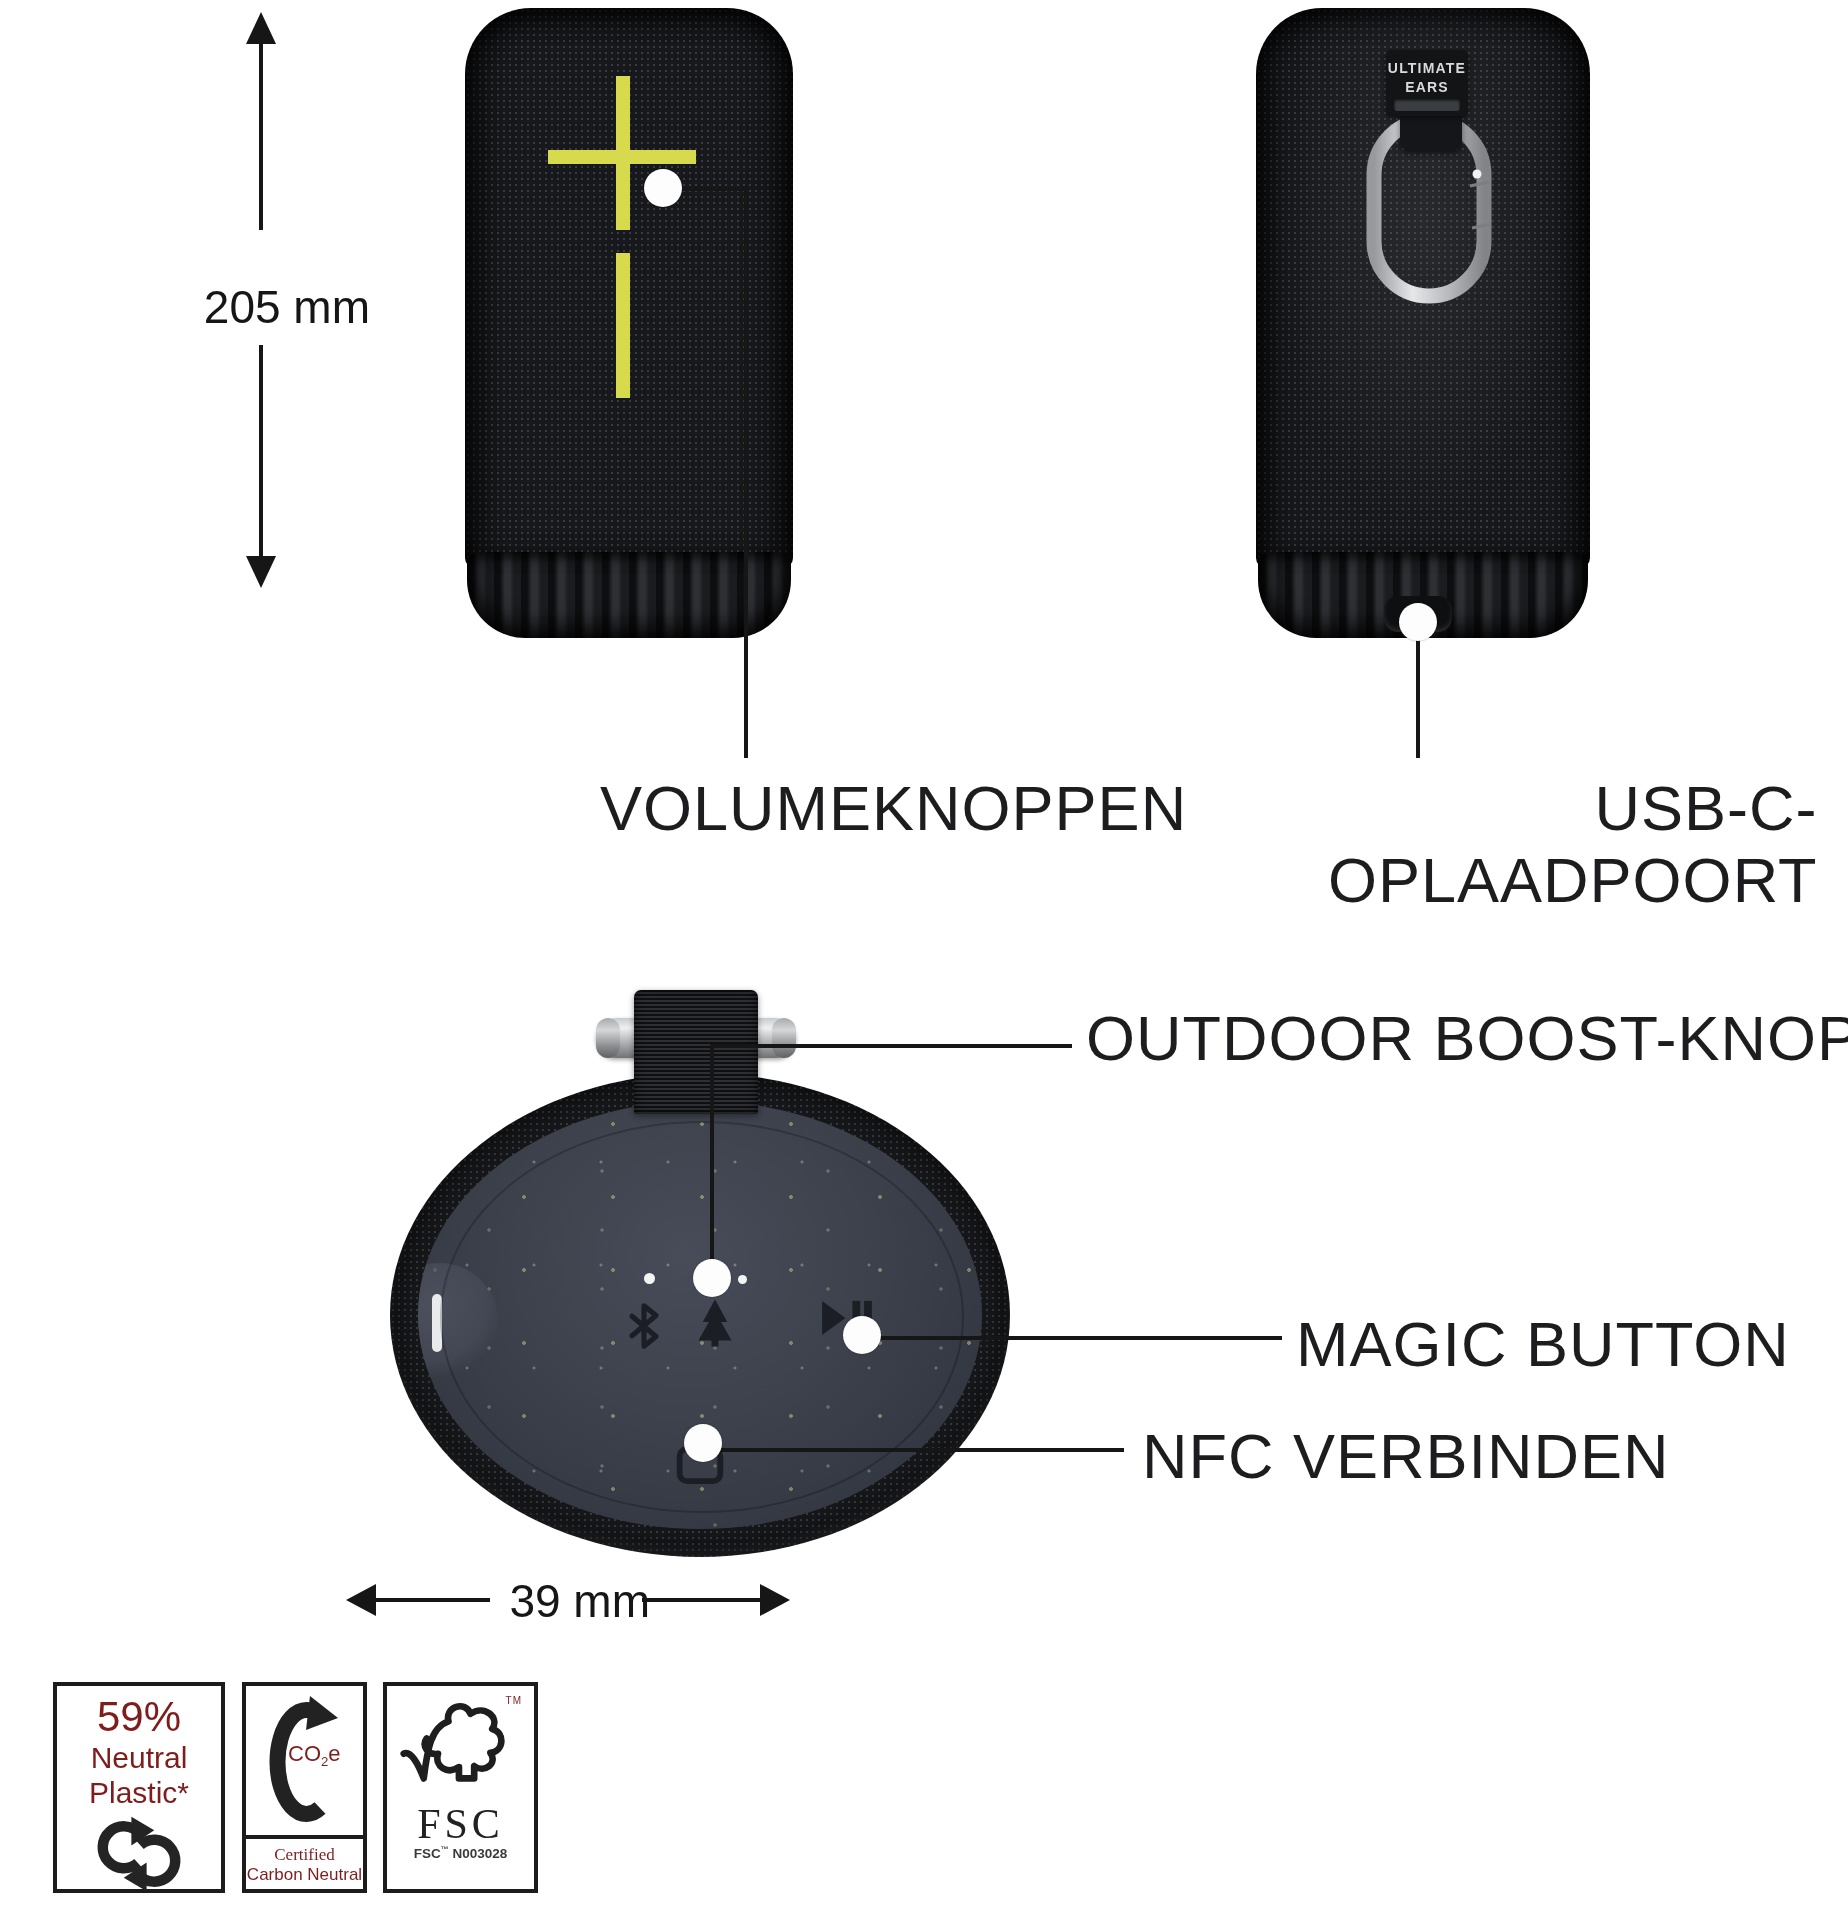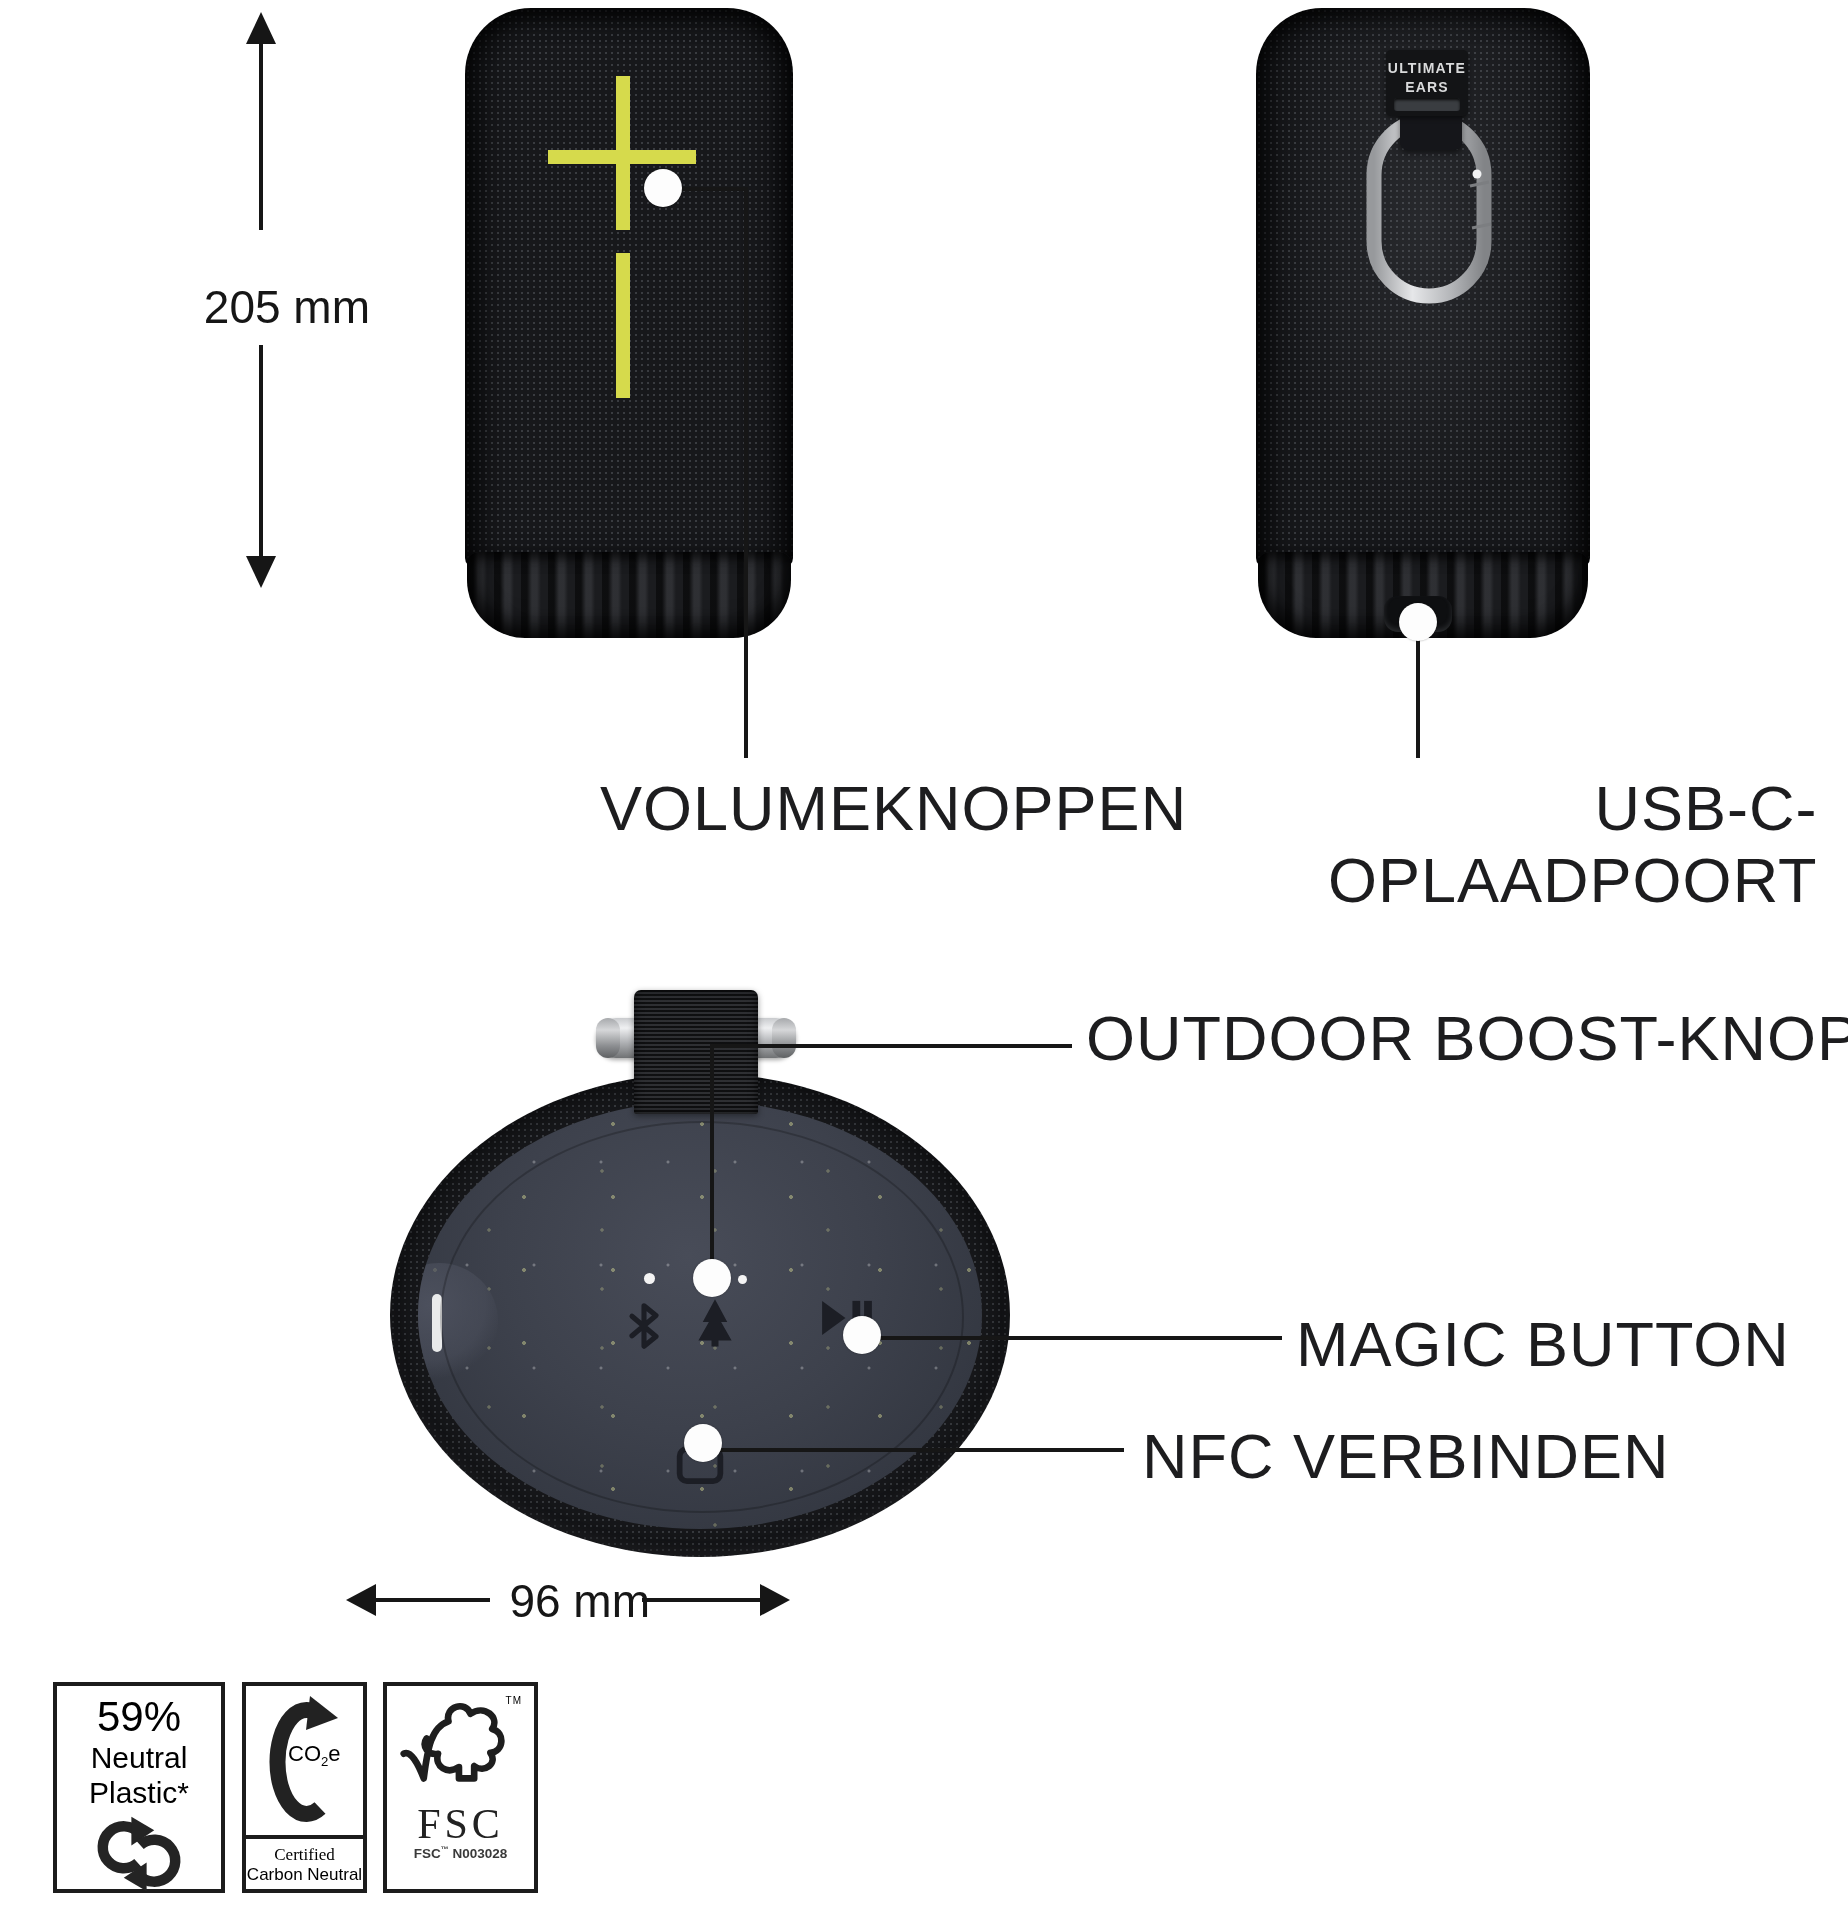--- a/index.html
+++ b/index.html
@@ -43,21 +43,21 @@
       radial-gradient(circle at 17px 23px, rgba(216,219,150,.45) 1.6px, rgba(0,0,0,0) 2.2px),
       radial-gradient(circle at 49px 61px, rgba(255,255,255,.28) 1.2px, rgba(0,0,0,0) 1.8px),
       radial-gradient(circle at 71px 11px, rgba(216,219,150,.30) 1.4px, rgba(0,0,0,0) 2px),
       radial-gradient(ellipse at 48% 36%, #484c58 0%, #3d414c 45%, #343842 75%, #2e323b 100%);
     background-size:89px 73px, 67px 103px, 113px 59px, 100% 100%;
   }
   .oval-innerline{position:absolute;border-radius:50%;border:2px solid rgba(0,0,0,.22);}
   .icon-dark{position:absolute;}
   
   .cert-box{position:absolute;background:#fff;border:4px solid #1c1c1c;box-sizing:border-box;}
-  .badge-text{color:#000000;text-align:center;line-height:1.08;}
+  .badge-text{color:#7f1d1d;text-align:center;line-height:1.08;}
   
   .rod{
     position:absolute;border-radius:20px;
     background:linear-gradient(180deg,#c9cbce 0%,#eff0f2 25%,#aeb0b3 62%,#707274 100%);
     box-shadow:0 2px 4px rgba(0,0,0,.35);
   }
   .rod-cap{
     position:absolute;border-radius:20px;
     background:linear-gradient(180deg,#a7a9ac 0%,#d6d7d9 30%,#8c8e91 70%,#5f6163 100%);
   }
@@ -151,21 +151,21 @@
   </div>
   <div class="oval-innerline" style="left:440px;top:1121px;width:520px;height:388px;"></div>
 
   <div class="rod" style="left:596px;top:1018px;width:200px;height:40px;"></div>
   <div class="rod-cap" style="left:596px;top:1018px;width:24px;height:40px;"></div>
   <div class="rod-cap" style="left:772px;top:1018px;width:24px;height:40px;"></div>
   <div class="strap" style="left:634px;top:990px;width:124px;height:124px;"></div>
 
   <div class="arrow" style="left:346px;top:1584px;border-top:16px solid transparent;border-bottom:16px solid transparent;border-right:30px solid #161616;"></div>
   <div class="line" style="left:372px;top:1598px;width:118px;height:4px;"></div>
-  <div class="dimtext" style="left:480px;top:1578px;width:170px;">96 mm</div>
+  <div class="dimtext" style="left:480px;top:1578px;width:170px;">39 mm</div>
   <div class="line" style="left:642px;top:1598px;width:118px;height:4px;"></div>
   <div class="arrow" style="left:760px;top:1584px;border-top:16px solid transparent;border-bottom:16px solid transparent;border-left:30px solid #161616;"></div>
 
   <div class="line" style="left:663px;top:187px;width:85px;height:4px;"></div>
   <div class="line" style="left:744px;top:187px;width:4px;height:571px;"></div>
   <div class="line" style="left:1416px;top:622px;width:4px;height:136px;"></div>
   <div class="line" style="left:710px;top:1044px;width:4px;height:234px;"></div>
   <div class="line" style="left:710px;top:1044px;width:362px;height:4px;"></div>
   <div class="line" style="left:860px;top:1336px;width:422px;height:4px;"></div>
   <div class="line" style="left:700px;top:1448px;width:424px;height:4px;"></div>

